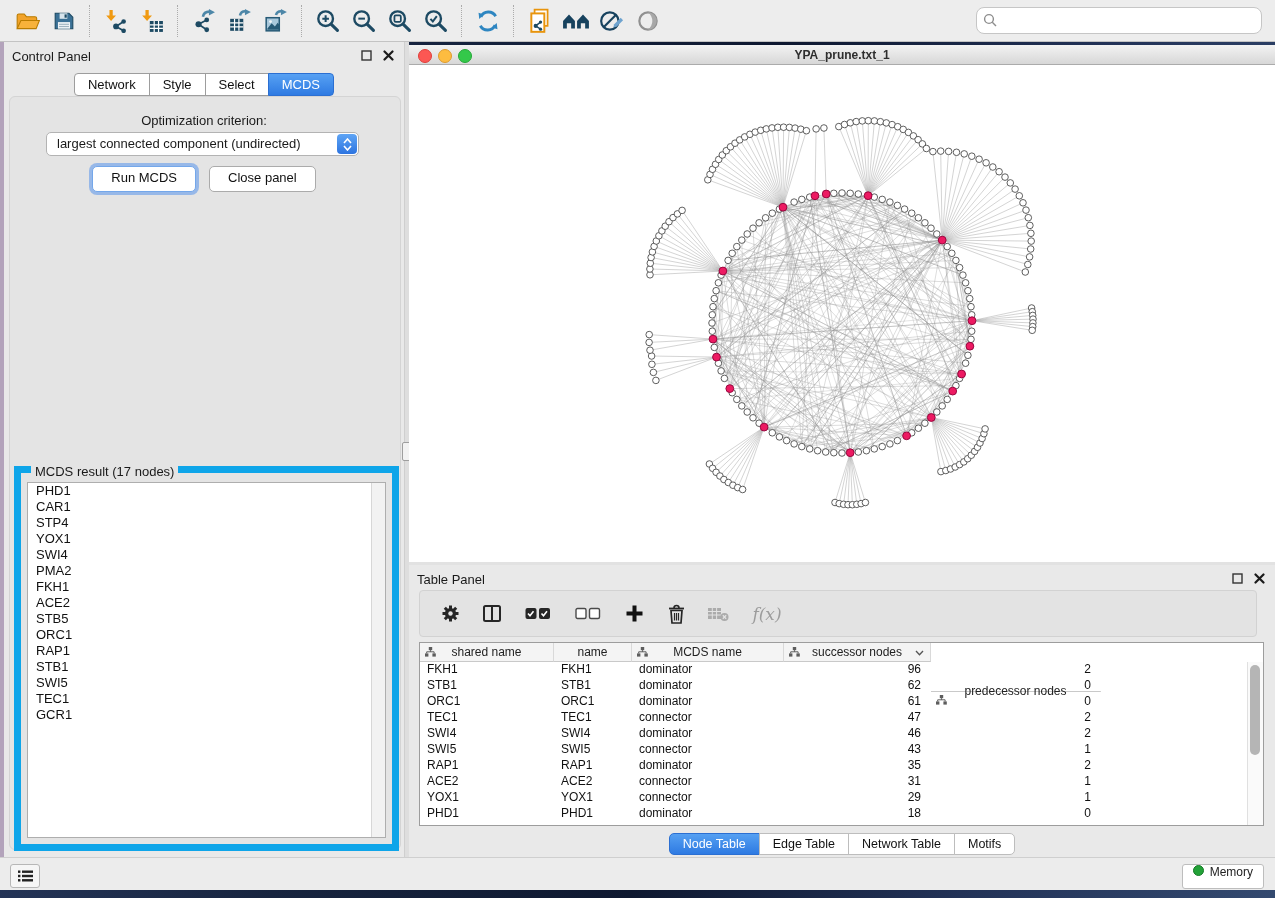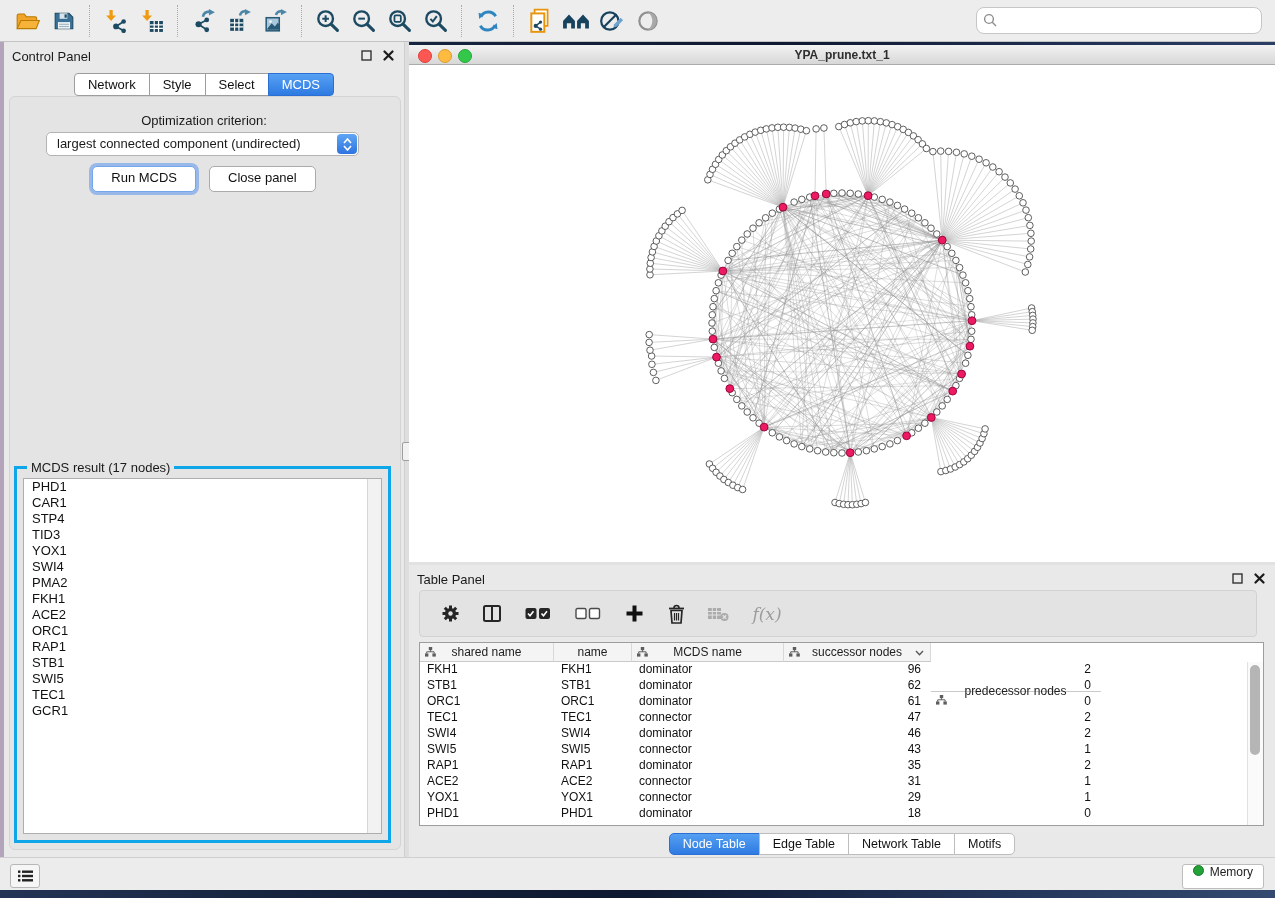--- a/index.html
+++ b/index.html
@@ -31,21 +31,21 @@
   .ctab.active{background:linear-gradient(#57a1f3,#2e7ae2);border-color:#2b6fd2;color:#fff;}
   .opt-label{position:absolute;left:0;top:71px;width:100%;text-align:center;font-size:13px;}
   .ctl-select{position:absolute;left:42px;top:90px;width:313px;height:24px;background:#fff;border:1px solid #b3b3b3;
               border-radius:5px;box-sizing:border-box;font-size:13px;line-height:22px;padding-left:10px;}
   .stepper{position:absolute;right:1px;top:1px;width:20px;height:20px;border-radius:4px;
            background:linear-gradient(#5fa5f5,#2d74e0);display:flex;flex-direction:column;align-items:center;justify-content:center;gap:1px;}
   .ctl-buttons{position:absolute;left:0;top:124px;width:100%;display:flex;justify-content:center;gap:13px;align-items:center;}
   .pbtn{height:24px;padding:0 18px;background:#fff;border:1px solid #ababab;border-radius:5px;font-size:13px;
         line-height:22px;color:#111;}
   .pbtn.focused{box-shadow:0 0 0 3px rgba(100,155,235,.6);border-color:#74a7ea;}
-  .fieldset{position:absolute;left:10px;top:424px;width:371px;height:371px;border:3px solid #0ea5e9;background:#e4e4e4;}
+  .fieldset{position:absolute;left:10px;top:424px;width:371px;height:371px;border:7px solid #0ea5e9;background:#e4e4e4;}
   .legend{position:absolute;left:10px;top:-9px;background:#e4e4e4;padding:0 4px;font-size:13px;}
   .mcds-list{position:absolute;left:6px;top:9px;right:6px;bottom:6px;background:#fff;border:1px solid #aeaeae;overflow:hidden;}
   .mcds-track{position:absolute;right:0;top:0;bottom:0;width:13px;background:#f2f2f2;border-left:1px solid #d7d7d7;}
   .mcds-item{font-size:13px;line-height:16px;padding-left:8px;color:#111;}
   .vsplit{left:405px;top:42px;width:4px;height:815px;background:#dedede;}
   .vhandle{position:absolute;left:-3px;top:400px;width:9px;height:17px;background:#f2f2f2;border:1px solid #9e9e9e;border-radius:2px;}
   
   .net-window{left:409px;top:45px;width:866px;height:517px;background:#fff;}
   .net-titlebar{position:absolute;left:0;top:0;width:100%;height:20px;
                 background:linear-gradient(#f3f3f3,#d7d7d7);border-bottom:1px solid #ababab;box-sizing:border-box;}
@@ -264,26 +264,26 @@
       <div class="pbtn focused">Run MCDS</div>
       <div class="pbtn">Close panel</div>
     </div>
     <div class="fieldset">
       <div class="legend">MCDS result (17 nodes)</div>
       <div class="mcds-list" id="mcds-list">
         <div class="mcds-track"></div>
       <div class="mcds-item">PHD1</div>
           <div class="mcds-item">CAR1</div>
           <div class="mcds-item">STP4</div>
-          <div class="mcds-item">TID3</div>
           <div class="mcds-item">YOX1</div>
           <div class="mcds-item">SWI4</div>
           <div class="mcds-item">PMA2</div>
           <div class="mcds-item">FKH1</div>
           <div class="mcds-item">ACE2</div>
+          <div class="mcds-item">STB5</div>
           <div class="mcds-item">ORC1</div>
           <div class="mcds-item">RAP1</div>
           <div class="mcds-item">STB1</div>
           <div class="mcds-item">SWI5</div>
           <div class="mcds-item">TEC1</div>
           <div class="mcds-item">GCR1</div>
         </div>
     </div>
   </div>
 

